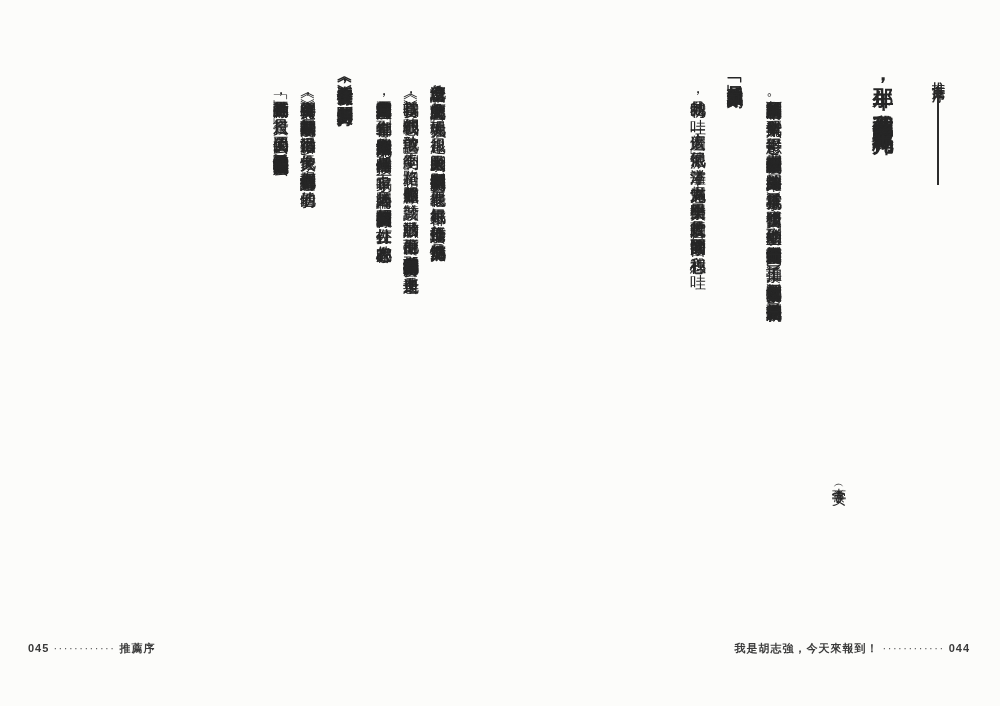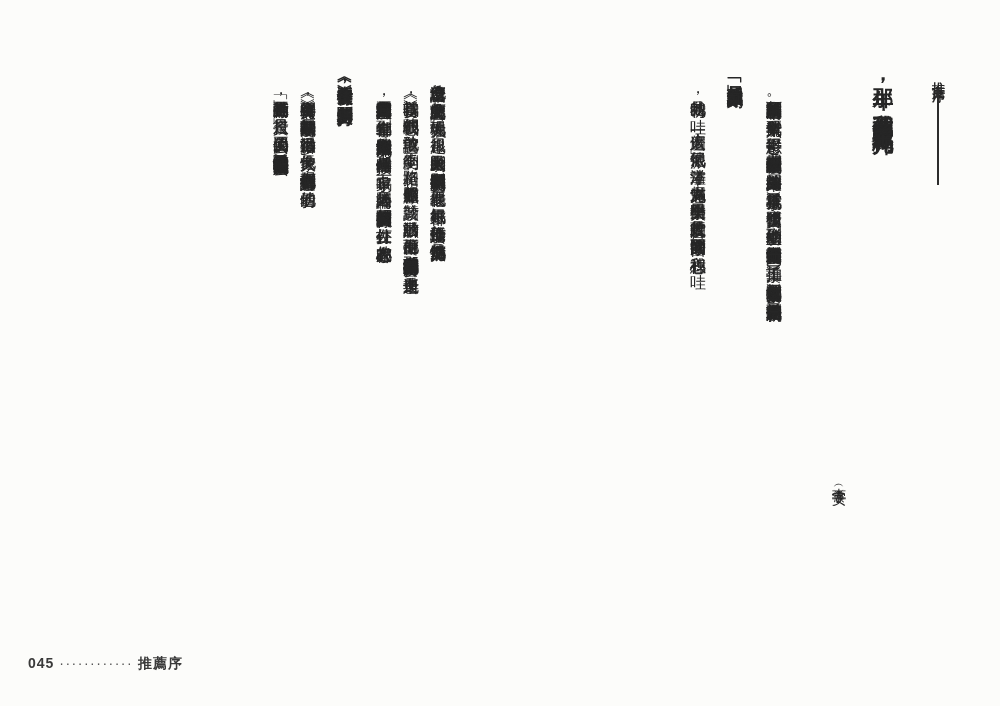--- a/index.html
+++ b/index.html
@@ -76,23 +76,23 @@
     margin-block-end: 10px;
     font-size: 16px;
     font-weight: bold;
     line-height: 27px;
     letter-spacing: 0.5px;
   }
 
   
   .footer {
     position: absolute;
-    bottom: 33px;
+    bottom: 50px;
     font-family: "Liberation Sans", "DejaVu Sans", sans-serif;
-    font-size: 14px;
+    font-size: 11px;
     font-weight: 600;
     color: #3a3a3a;
     letter-spacing: 1px;
     white-space: nowrap;
   }
   #footer-left  { left: 28px; }
   #footer-right { right: 30px; }
   .leader { color: #555; letter-spacing: 1.5px; font-weight: 400; }
 </style>
 </head>
@@ -123,14 +123,19 @@
       <h3 class="heading">《喜宴》金熊獎背後，新聞局的全力支持</h3>
       <p class="para indent">《喜宴》得到金熊獎時，胡局長喜歡熱鬧又能辦事，活動辦得很多。他像大家長，任何場合我們在旁邊都不必講話，一切看他的。</p>
       <p class="para indent">其實輔導金不是「給」你的，只是「投資」，仍要還回去的。《喜宴》恐怕是輔導金領了之後「唯二」有賺錢還把錢還回去的。</p>
     </div>
 
   <div id="footer-left" class="footer">
     <span>045</span>
     <span class="leader">············</span>
     <span>推薦序</span>
   </div>
+  <div id="footer-right" class="footer">
+    <span>我是胡志強，今天來報到！</span>
+    <span class="leader">············</span>
+    <span>044</span>
+  </div>
 
 </div>
 
 </body></html>

